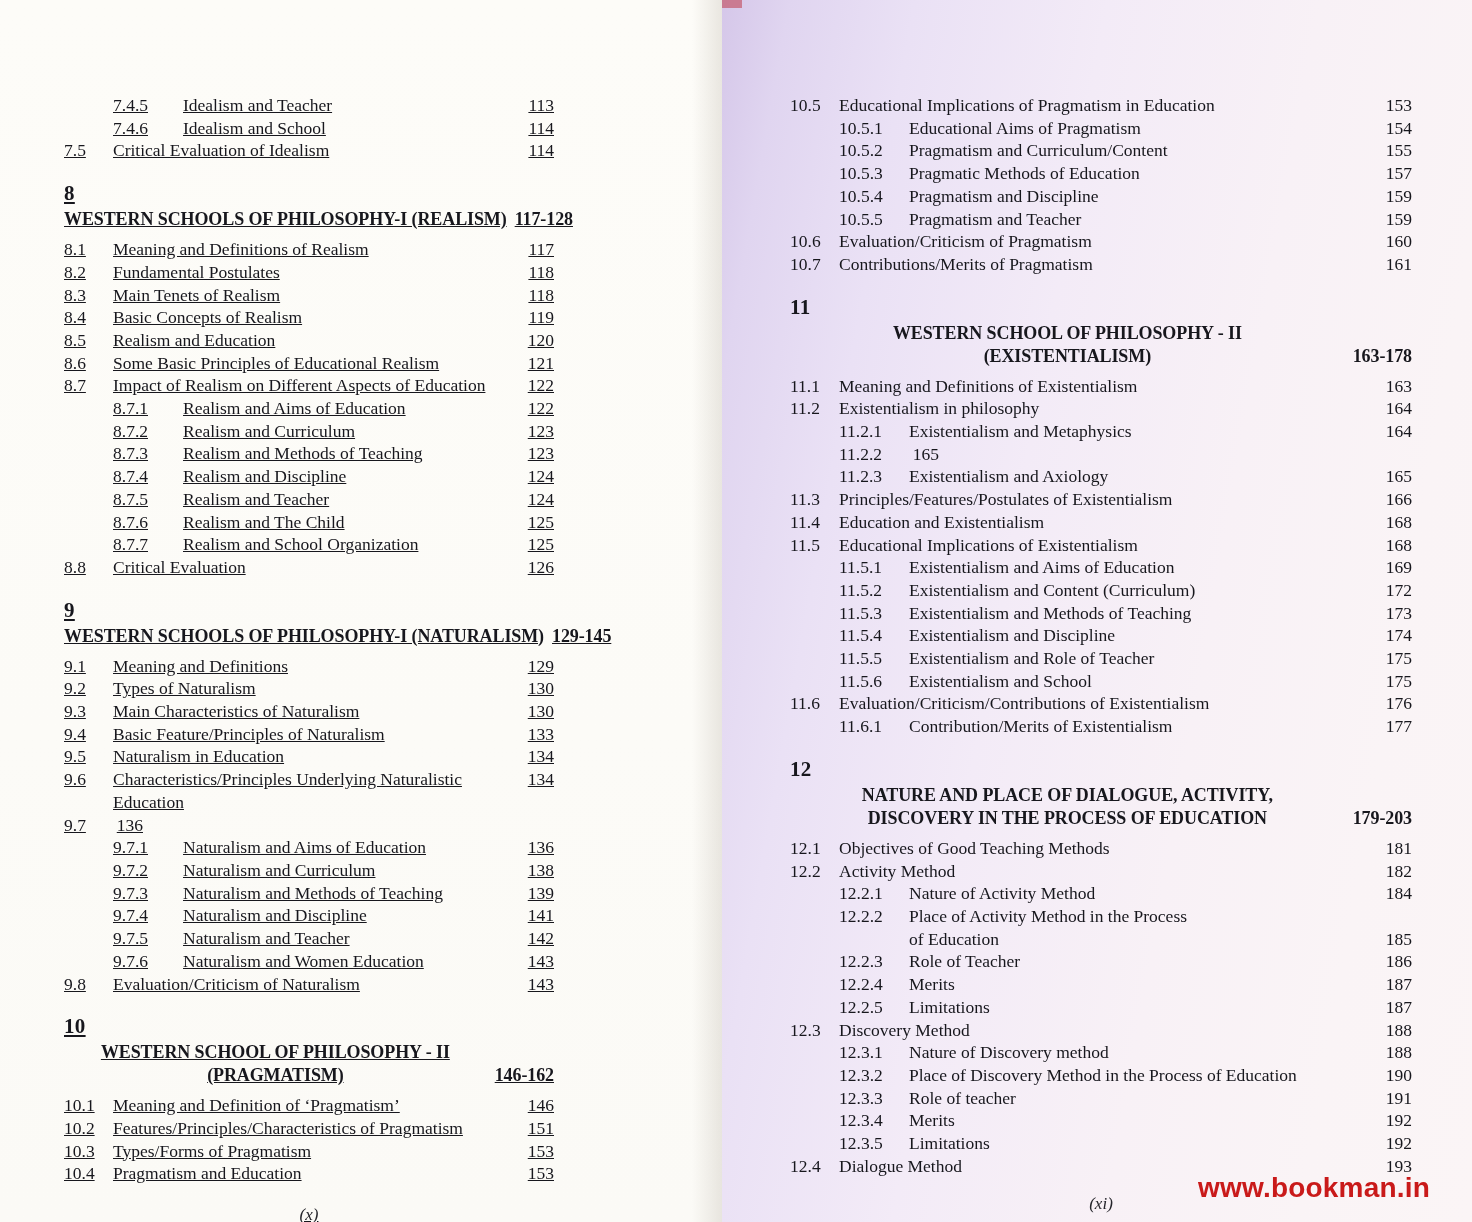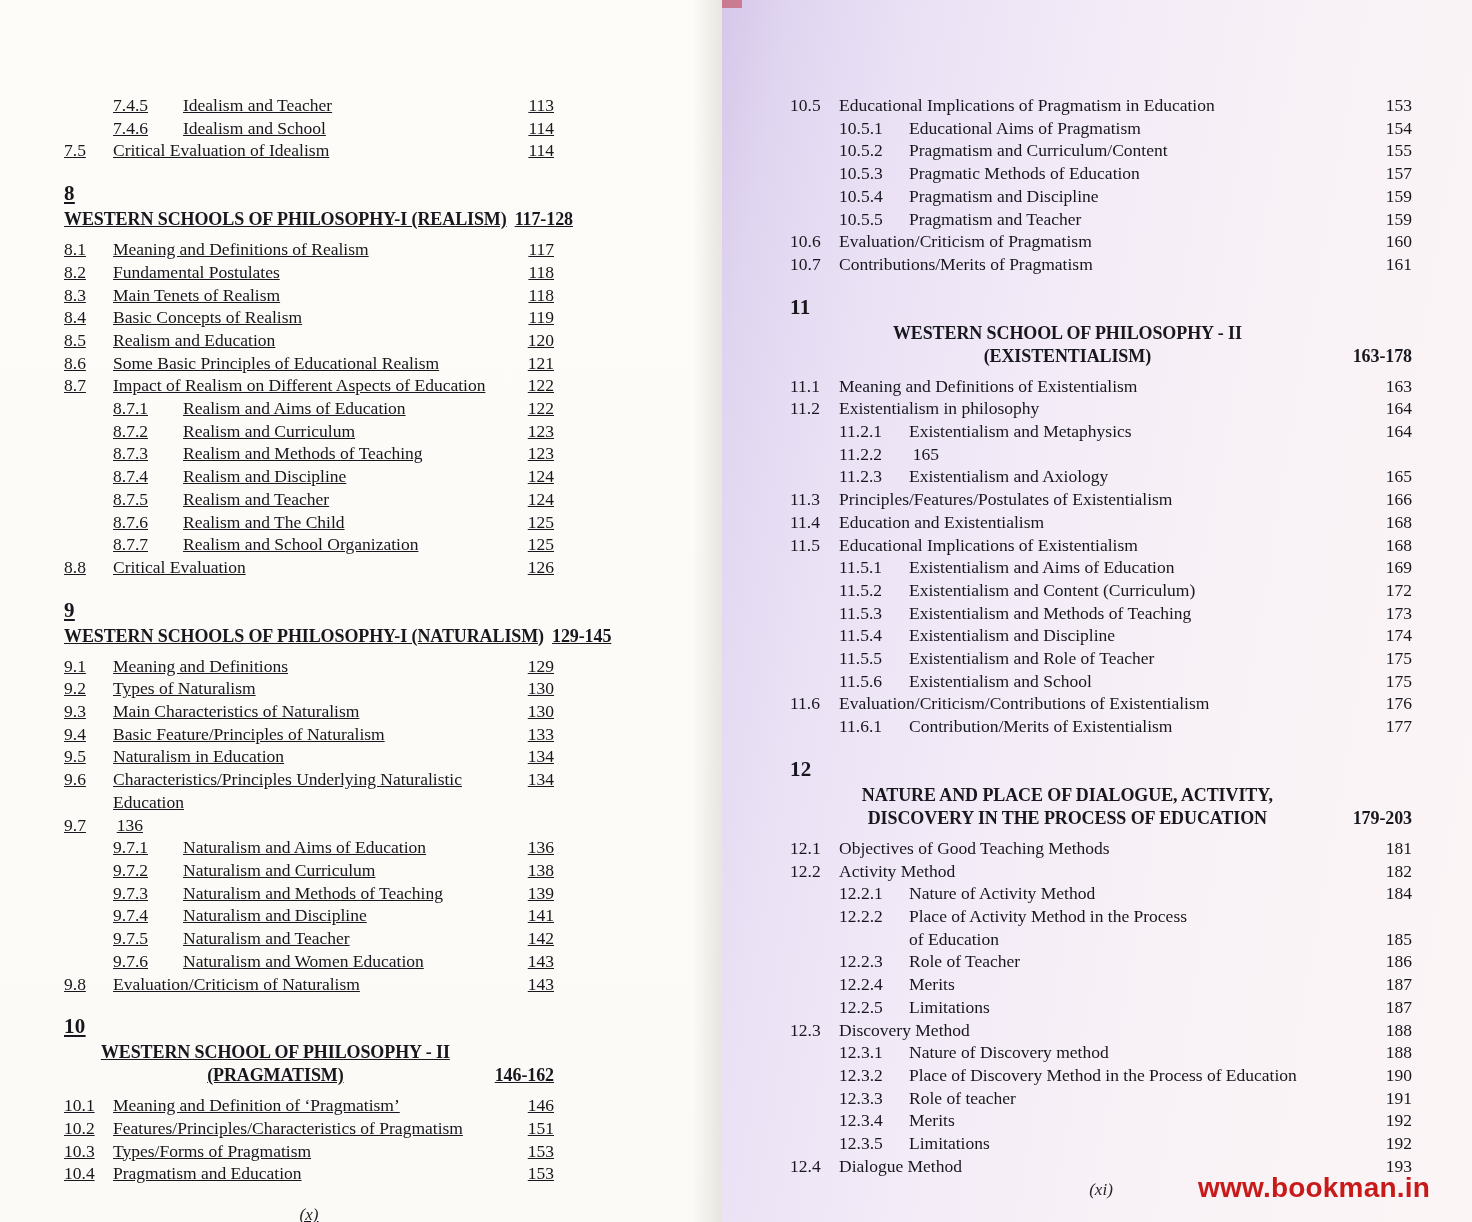--- a/index.html
+++ b/index.html
@@ -44,21 +44,21 @@
   .ch-head{display:flex;align-items:flex-end;font-weight:bold;font-size:18px;letter-spacing:-0.1px;}
   .ch-lines{flex:1 1 auto;}
   .ch-line{line-height:23px;white-space:nowrap;text-align:center;}
   .ch-range{flex:0 0 auto;line-height:23px;padding-left:8px;}
   .ch-entries{margin-top:7px;}
 
   .folio{
     text-align:center;font-style:italic;font-size:17px;color:#26262c;
   }
   .folio-left{margin-top:20px;}
-  .folio-right{margin-top:3px;}
+  .folio-right{margin-top:17px;}
 
   .watermark{
     position:absolute;right:42px;bottom:18px;
     font-family:"Liberation Sans","DejaVu Sans",sans-serif;
     font-weight:bold;font-size:28px;letter-spacing:.2px;
     color:#c91a1a;
   }
 </style>
 </head>
 <body>

